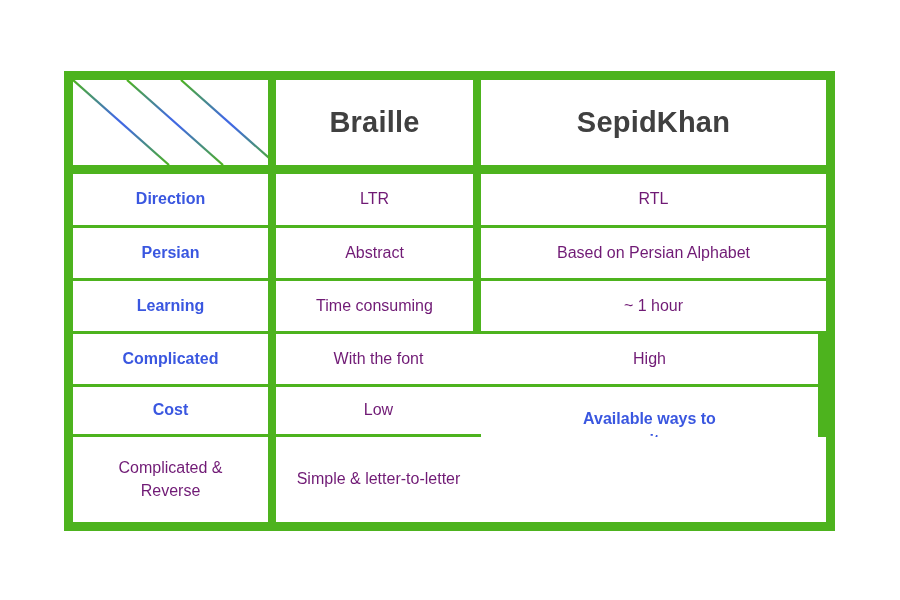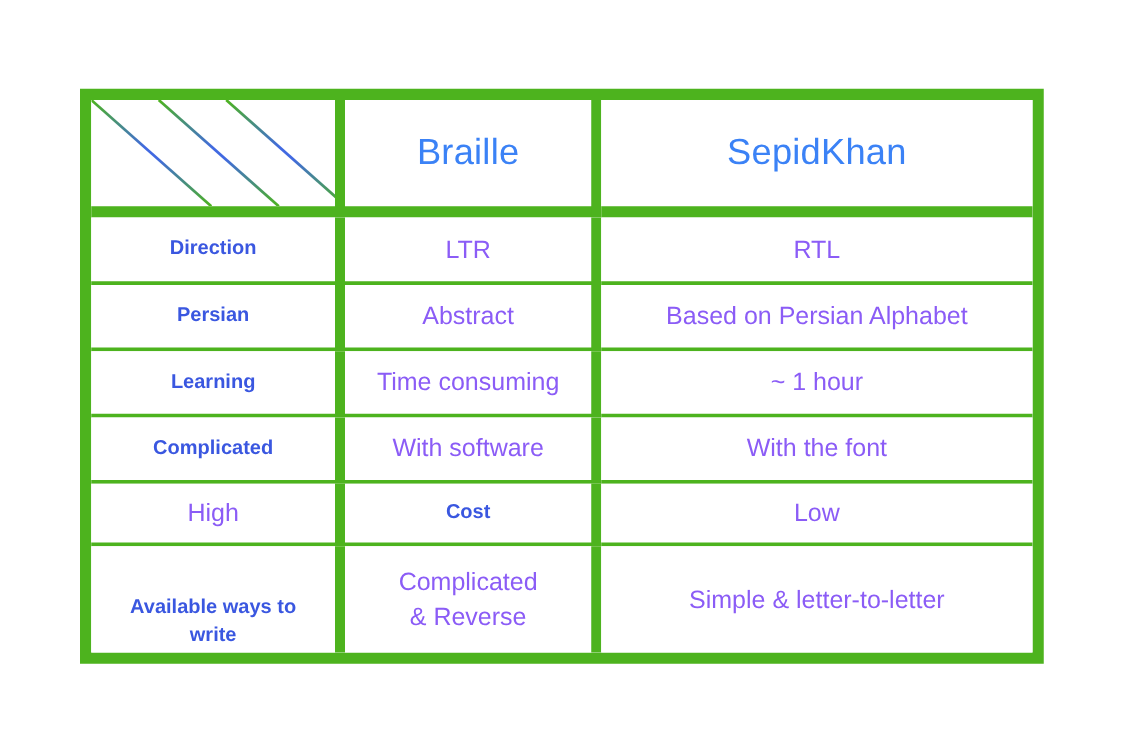--- a/index.html
+++ b/index.html
@@ -35,34 +35,34 @@
     justify-content: center;
     text-align: center;
     background: #ffffff;
     overflow: hidden;
   }
   .br  { border-right: 8px solid #4db31e; }
   .bbk { border-bottom: 9px solid #4db31e; }
   .bbn { border-bottom: 3px solid #4db31e; }
   .hdr {
     font-size: 29px;
-    font-weight: normal;
-    color: #3b82f6;
+    font-weight: bold;
+    color: #404040;
     letter-spacing: 0.2px;
   }
   .lbl {
     font-size: 16px;
     font-weight: bold;
     color: #3a57e0;
     line-height: 1.4;
   }
   .val {
-    font-size: 20px;
+    font-size: 16px;
     font-weight: normal;
-    color: #8b5cf6;
+    color: #701a75;
     line-height: 1.4;
   }
   .w150 { max-width: 160px; display: inline-block; margin-top: 36px; }
   .w130 { max-width: 128px; display: inline-block; }
   .corner-svg { display: block; }
 </style>
 </head>
 <body>
 
 <div class="canvas">
@@ -128,23 +128,20 @@
     <div class="cell br bbn val">
       <span>Time consuming</span>
     </div>
     <div class="cell bbn val">
       <span>~ 1 hour</span>
     </div>
 
     <div class="cell br bbn lbl">
       <span>Complicated</span>
     </div>
-    <div class="cell br bbn val">
-      <span>With software</span>
-    </div>
     <div class="cell bbn val">
       <span>With the font</span>
     </div>
 
     <div class="cell br bbn val">
       <span>High</span>
     </div>
     <div class="cell br bbn lbl">
       <span>Cost</span>
     </div>

